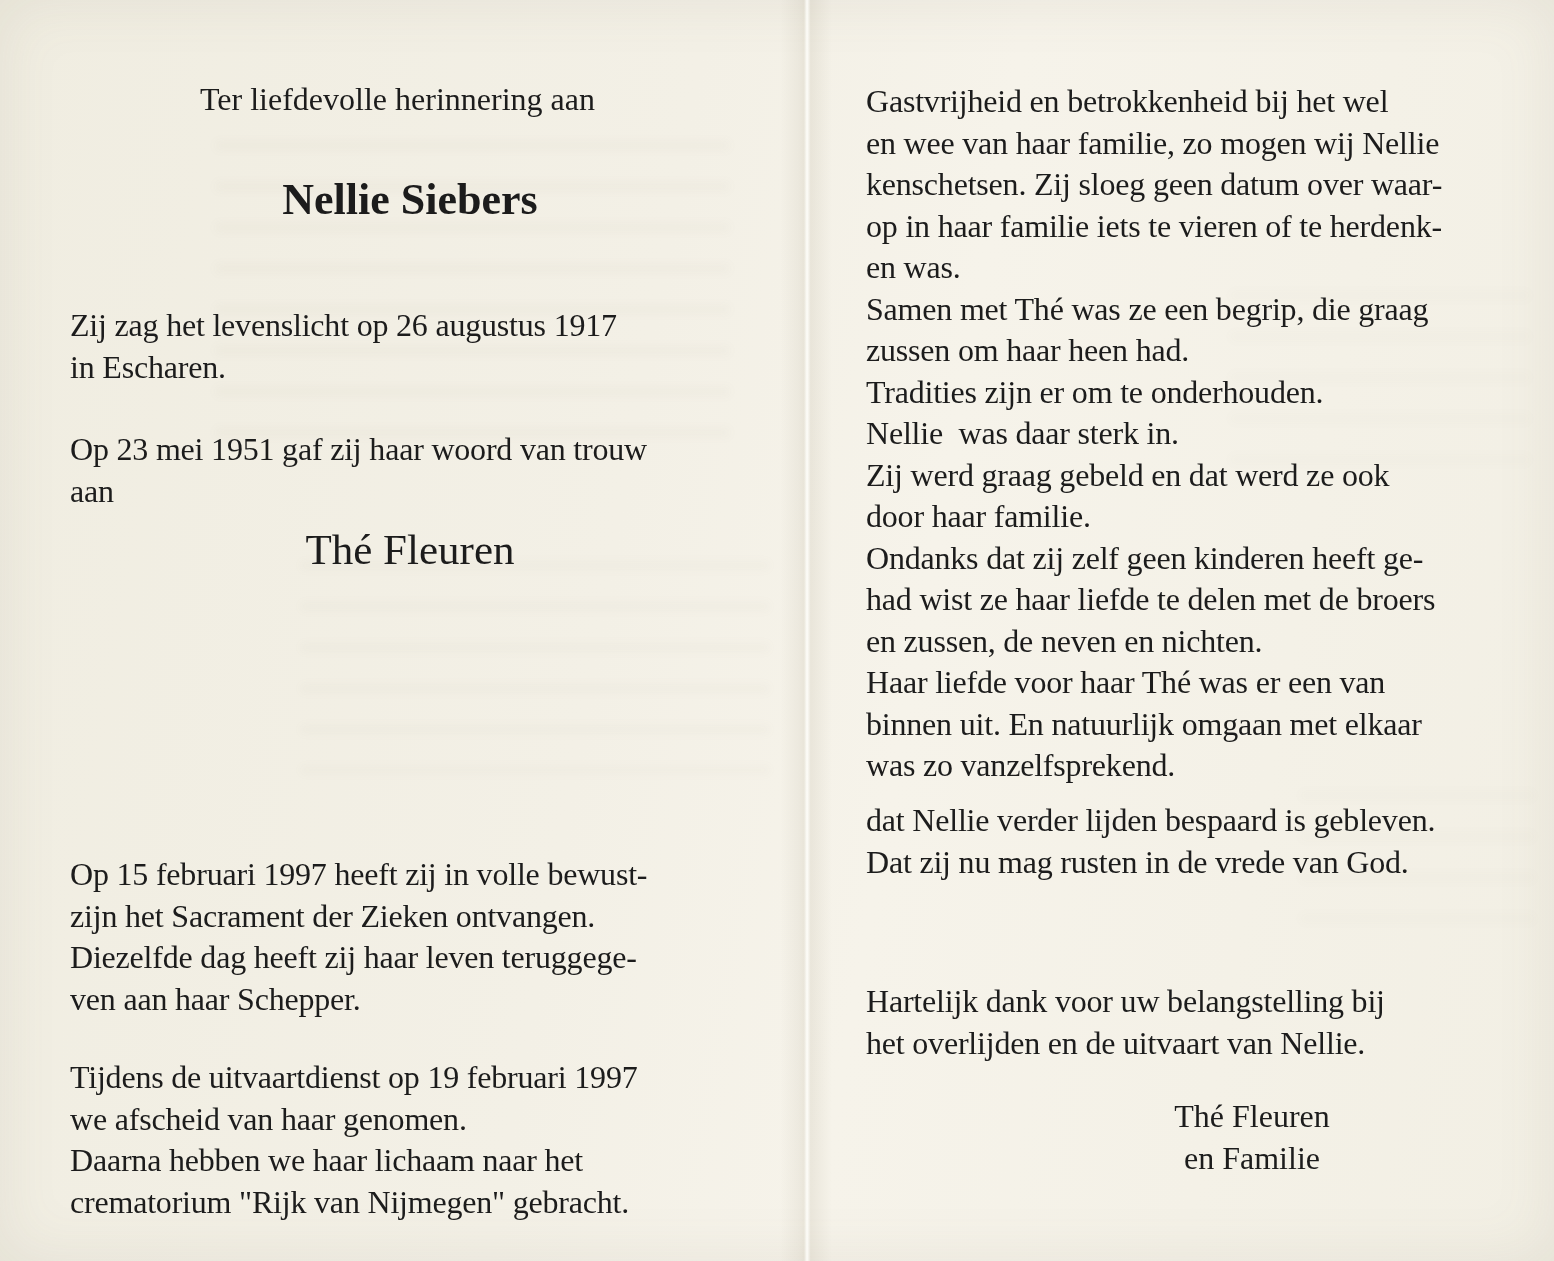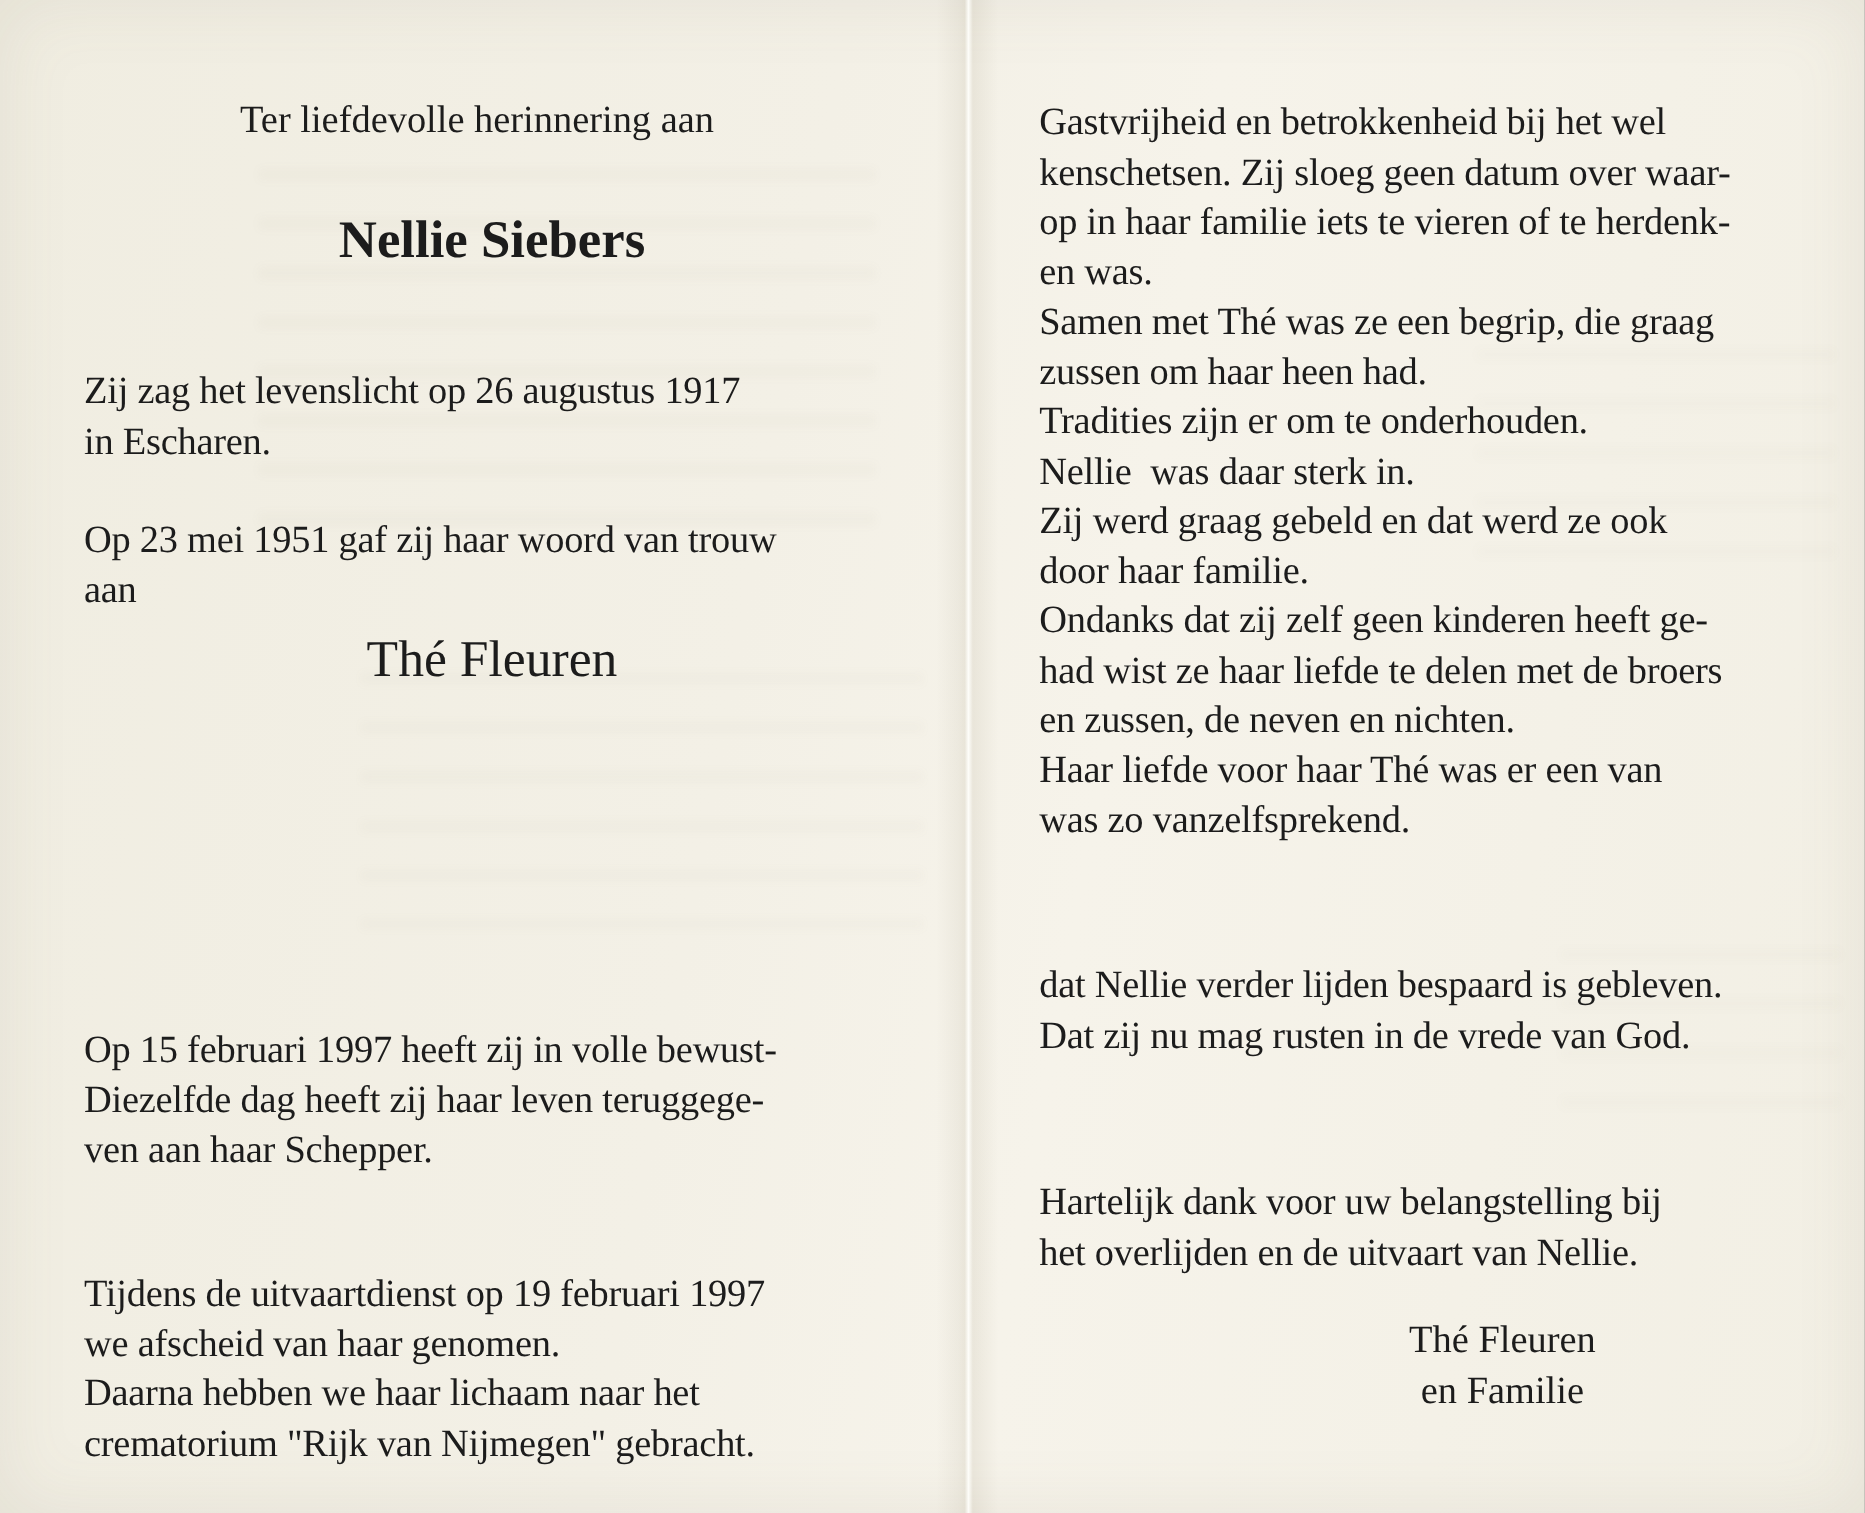--- a/index.html
+++ b/index.html
@@ -72,50 +72,53 @@
 
     <div class="para lp" style="top:429px;">
       <div class="line">Op 23 mei 1951 gaf zij haar woord van trouw</div>
       <div class="line">aan</div>
     </div>
 
     <div class="spouse center">Thé Fleuren</div>
 
     <div class="para lp" style="top:806px;margin-top:48px;">
       <div class="line">Op 15 februari 1997 heeft zij in volle bewust-</div>
+      <div class="line">zijn het Sacrament der Zieken ontvangen.</div>
       <div class="line">Diezelfde dag heeft zij haar leven teruggege-</div>
       <div class="line">ven aan haar Schepper.</div>
     </div>
 
     <div class="para lp" style="top:1013px;margin-top:44px;">
       <div class="line">Tijdens de uitvaartdienst op 19 februari 1997</div>
       <div class="line">we afscheid van haar genomen.</div>
       <div class="line">Daarna hebben we haar lichaam naar het</div>
       <div class="line">crematorium "Rijk van Nijmegen" gebracht.</div>
     </div>
 
   </div>
 
   <div class="page">
 
     <div class="para rp" style="top:81px;">
       <div class="line">Gastvrijheid en betrokkenheid bij het wel</div>
+      <div class="line">en wee van haar familie, zo mogen wij Nellie</div>
       <div class="line">kenschetsen. Zij sloeg geen datum over waar-</div>
       <div class="line">op in haar familie iets te vieren of te herdenk-</div>
       <div class="line">en was.</div>
       <div class="line">Samen met Thé was ze een begrip, die graag</div>
       <div class="line">zussen om haar heen had.</div>
       <div class="line">Tradities zijn er om te onderhouden.</div>
       <div class="line">Nellie  was daar sterk in.</div>
       <div class="line">Zij werd graag gebeld en dat werd ze ook</div>
       <div class="line">door haar familie.</div>
       <div class="line">Ondanks dat zij zelf geen kinderen heeft ge-</div>
       <div class="line">had wist ze haar liefde te delen met de broers</div>
       <div class="line">en zussen, de neven en nichten.</div>
       <div class="line">Haar liefde voor haar Thé was er een van</div>
+      <div class="line">binnen uit. En natuurlijk omgaan met elkaar</div>
       <div class="line">was zo vanzelfsprekend.</div>
     </div>
 
     <div class="para rp" style="top:800px;">
       <div class="line">dat Nellie verder lijden bespaard is gebleven.</div>
       <div class="line">Dat zij nu mag rusten in de vrede van God.</div>
     </div>
 
     <div class="para rp" style="top:981px;">
       <div class="line">Hartelijk dank voor uw belangstelling bij</div>

